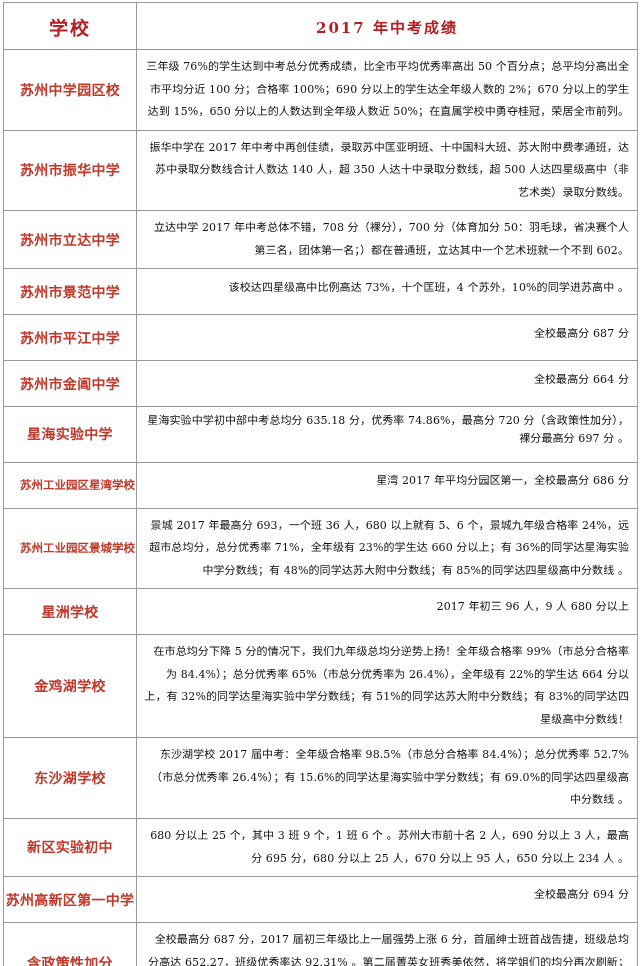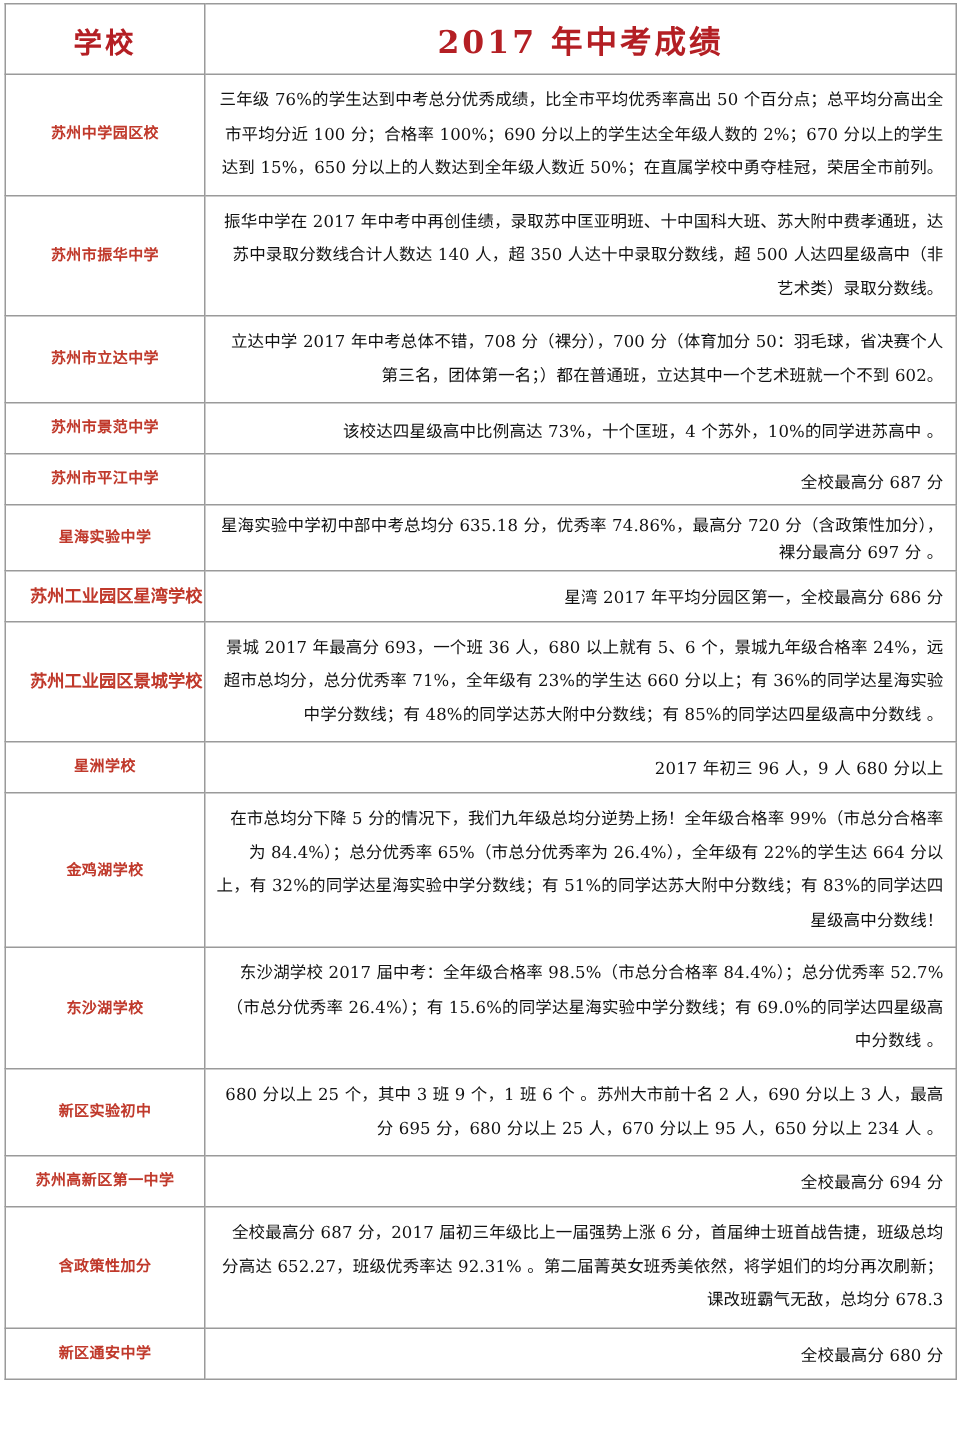--- a/index.html
+++ b/index.html
@@ -42,46 +42,46 @@
   .hdr-school,
   .hdr-result {
     height: 44px;
     text-align: center;
     color: #b41f24;
     font-weight: bold;
     letter-spacing: 2px;
     font-family: "DejaVu Serif", "Liberation Serif", serif;
   }
   .hdr-school { font-size: 19px; }
-  .hdr-result { font-size: 21px; margin-top: 31px; }
+  .hdr-result { font-size: 15px; margin-top: 31px; }
 
   
   td.school {
     text-align: center;
     color: #c0392b;
-    font-size: 10px;
+    font-size: 14px;
     font-weight: bold;
     letter-spacing: 0.3px;
     padding: 3px 1px;
     font-family: "DejaVu Serif", "Liberation Serif", serif;
     line-height: 1.3;
   }
   td.school.tight { font-size: 11.5px; letter-spacing: 0; text-align: right; }
 
   
   td.result {
     text-align: right;
     color: #111111;
     font-size: 11px;
     padding: 6px 8px 6px 7px;
     line-height: 2.05;
     letter-spacing: 0.1px;
     font-family: "DejaVu Serif", "Liberation Serif", serif;
   }
-  td.result.single { line-height: 1.6; padding-top: 5px; padding-bottom: 2px; }
+  td.result.single { line-height: 1.6; padding-top: 5px; padding-bottom: 14px; }
 
   tr.r-short td { height: 26px; }
 </style>
 </head>
 <body>
 
 <div class="sheet">
   <table class="grade-table">
     <colgroup>
       <col class="col-school">
@@ -106,20 +106,24 @@
           <td class="school">苏州市立达中学</td>
           <td class="result">立达中学 2017 年中考总体不错，708 分（裸分），700 分（体育加分 50：羽毛球，省决赛个人第三名，团体第一名；）都在普通班，立达其中一个艺术班就一个不到 602。</td>
         </tr>
         <tr class="r-short">
           <td class="school">苏州市景范中学</td>
           <td class="result single">该校达四星级高中比例高达 73%，十个匡班，4 个苏外，10%的同学进苏高中 。</td>
         </tr>
         <tr class="r-short">
           <td class="school">苏州市平江中学</td>
           <td class="result single">全校最高分 687 分</td>
+        </tr>
+        <tr class="r-short">
+          <td class="school">苏州市金阊中学</td>
+          <td class="result single">全校最高分 664 分</td>
         </tr>
         <tr class="r-short">
           <td class="school">星海实验中学</td>
           <td class="result single">星海实验中学初中部中考总均分 635.18 分，优秀率 74.86%，最高分 720 分（含政策性加分），裸分最高分 697 分 。</td>
         </tr>
         <tr class="r-short">
           <td class="school tight">苏州工业园区星湾学校</td>
           <td class="result single">星湾 2017 年平均分园区第一，全校最高分 686 分</td>
         </tr>
         <tr>

